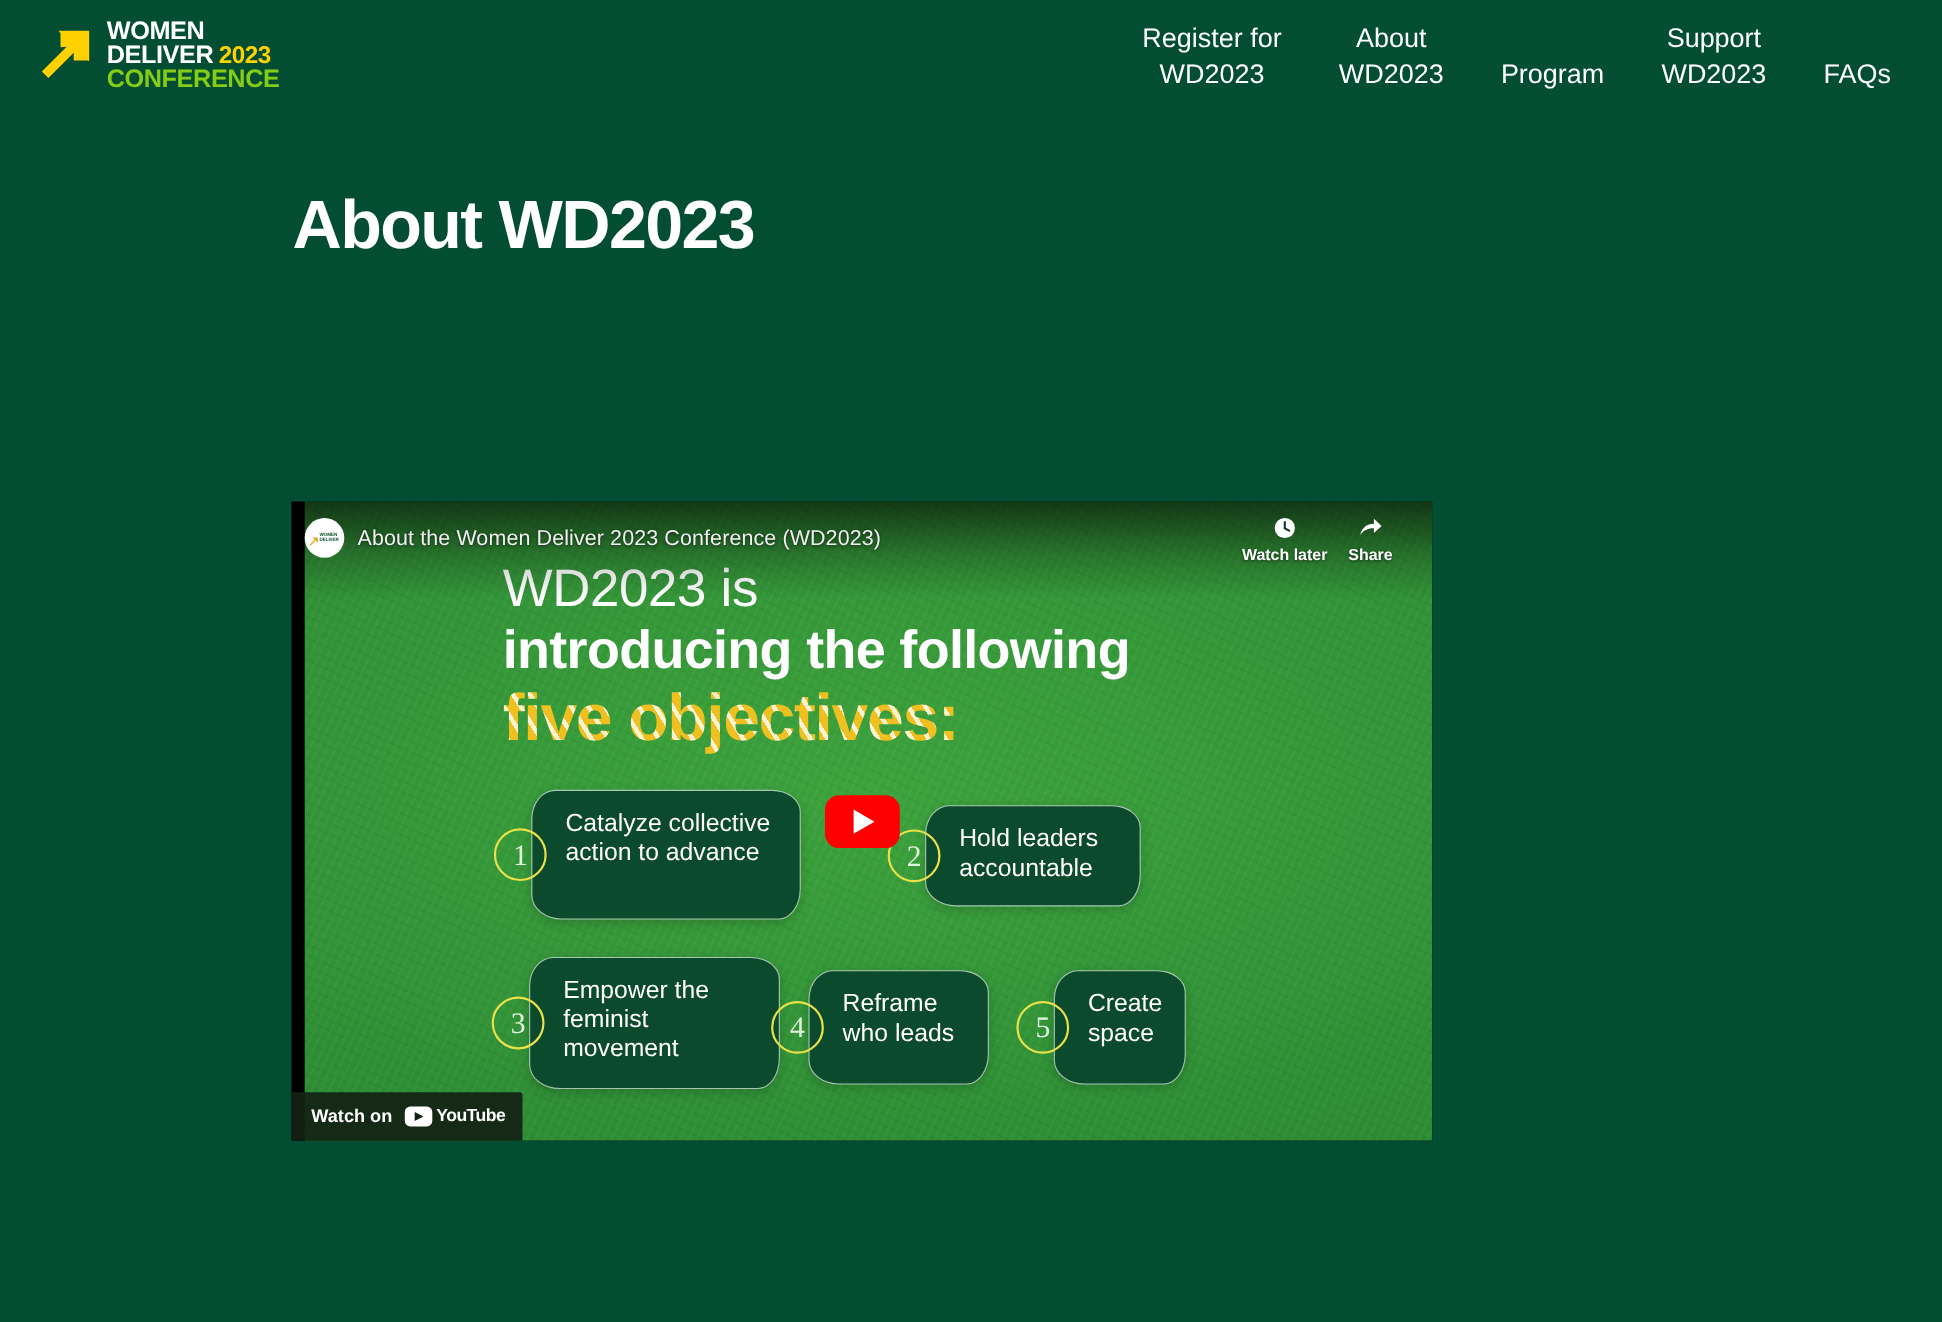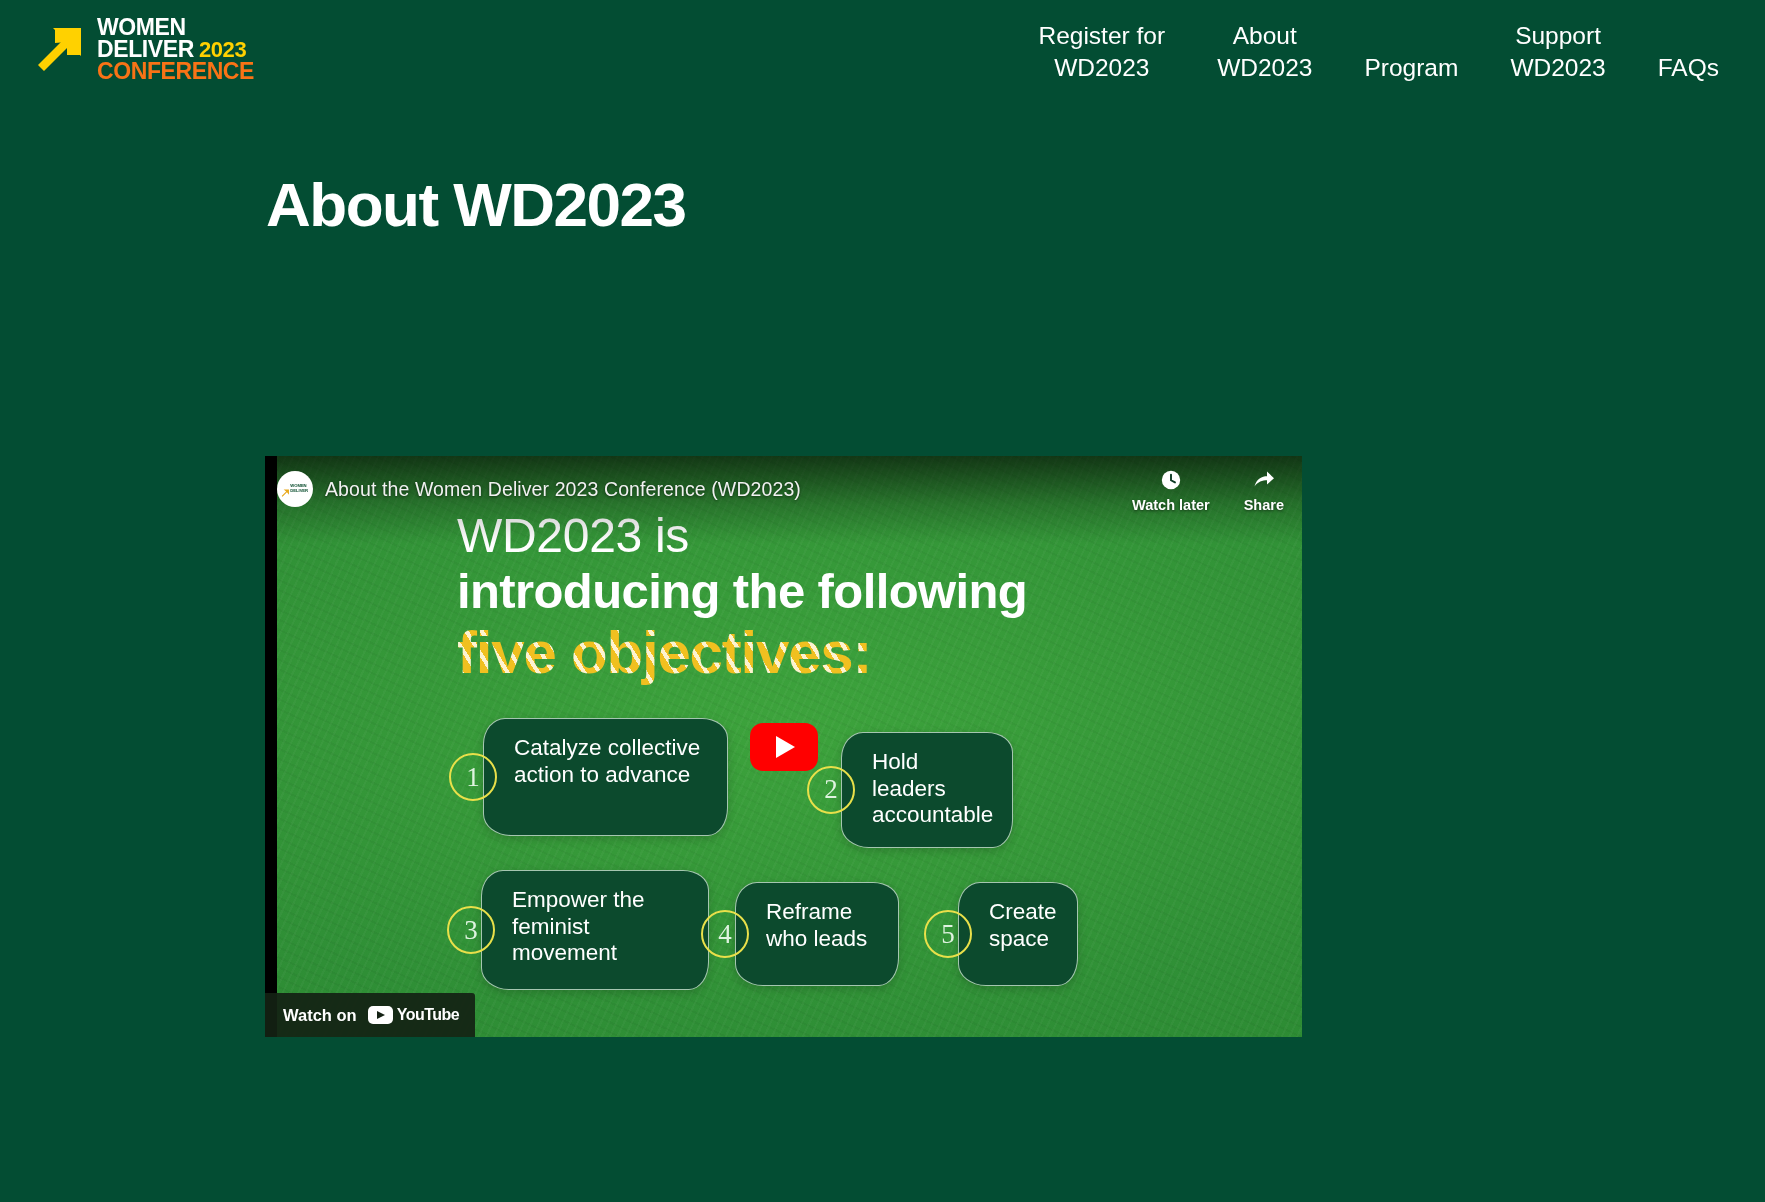--- a/index.html
+++ b/index.html
@@ -21,21 +21,21 @@
   }
   .logo-arrow { width: 56px; height: 56px; flex: 0 0 56px; position: relative; }
   .logo-words {
     margin-left: 7px; line-height: 0.96;
     font-weight: 800; letter-spacing: -0.4px;
   }
   .lw-row { display: flex; align-items: baseline; white-space: nowrap; }
   .lw-white { color: #ffffff; font-size: 23px; }
   .lw-yellow { color: #ffd100; font-size: 23px; }
   .lw-yellow.small { font-size: 22px; margin-left: 5px; }
-  .lw-conf { color: #f97316; font-size: 23px; }
+  .lw-conf { color: #84cc16; font-size: 23px; }
 
   .main-nav {
     position: absolute; right: 20px; top: 20px;
     display: flex; align-items: flex-end; gap: 0px;
   }
   .nav-item {
     color: #ffffff;
     font-size: 24.5px;
     line-height: 1.32;
     text-align: center;
@@ -98,22 +98,22 @@
   .yt-avatar-txt {
     font-size: 4.6px; font-weight: 800; color: #0a4d2e; line-height: 1.08; letter-spacing: -0.1px;
   }
   .yt-avatar-txt span { display: block; }
   .yt-video-title {
     color: #f1f1f1; font-size: 19.5px; letter-spacing: .1px;
     text-shadow: 0 1px 3px rgba(0,0,0,.55);
     cursor: pointer;
   }
   .yt-actions {
-    position: absolute; right: 18px; top: 12px;
-    display: flex; gap: 34px; align-items: flex-end;
+    position: absolute; right: 36px; top: 12px;
+    display: flex; gap: 19px; align-items: flex-end;
   }
   .yt-action {
     display: flex; flex-direction: column; align-items: center; gap: 5px;
     cursor: pointer;
   }
   .yt-action-ico { width: 24px; height: 24px; display: block; }
   .yt-action-lbl {
     color: #fff; font-size: 14.5px; font-weight: 700;
     text-shadow: 0 1px 3px rgba(0,0,0,.6);
     white-space: nowrap;
@@ -163,21 +163,21 @@
     padding: 16px 22px 18px 30px;
     font-size: 22.5px;
     line-height: 1.18;
     box-shadow: 0 3px 10px rgba(0,0,0,.18);
     position: relative; z-index: 2;
   }
 
   #obj1 { left: 172px; top: 262px; }
   #obj1 .obj-card { width: 245px; min-height: 118px; }
   #obj2 { left: 530px; top: 276px; }
-  #obj2 .obj-card { width: 172px; min-height: 92px; }
+  #obj2 .obj-card { width: 196px; min-height: 92px; }
   #obj3 { left: 170px; top: 414px; }
   #obj3 .obj-card { width: 228px; min-height: 120px; }
   #obj4 { left: 424px; top: 426px; }
   #obj4 .obj-card { width: 164px; min-height: 104px; }
   #obj5 { left: 647px; top: 426px; }
   #obj5 .obj-card { width: 120px; min-height: 104px; }
 
   
   .yt-play {
     position: absolute; left: 50%; top: 50%;

